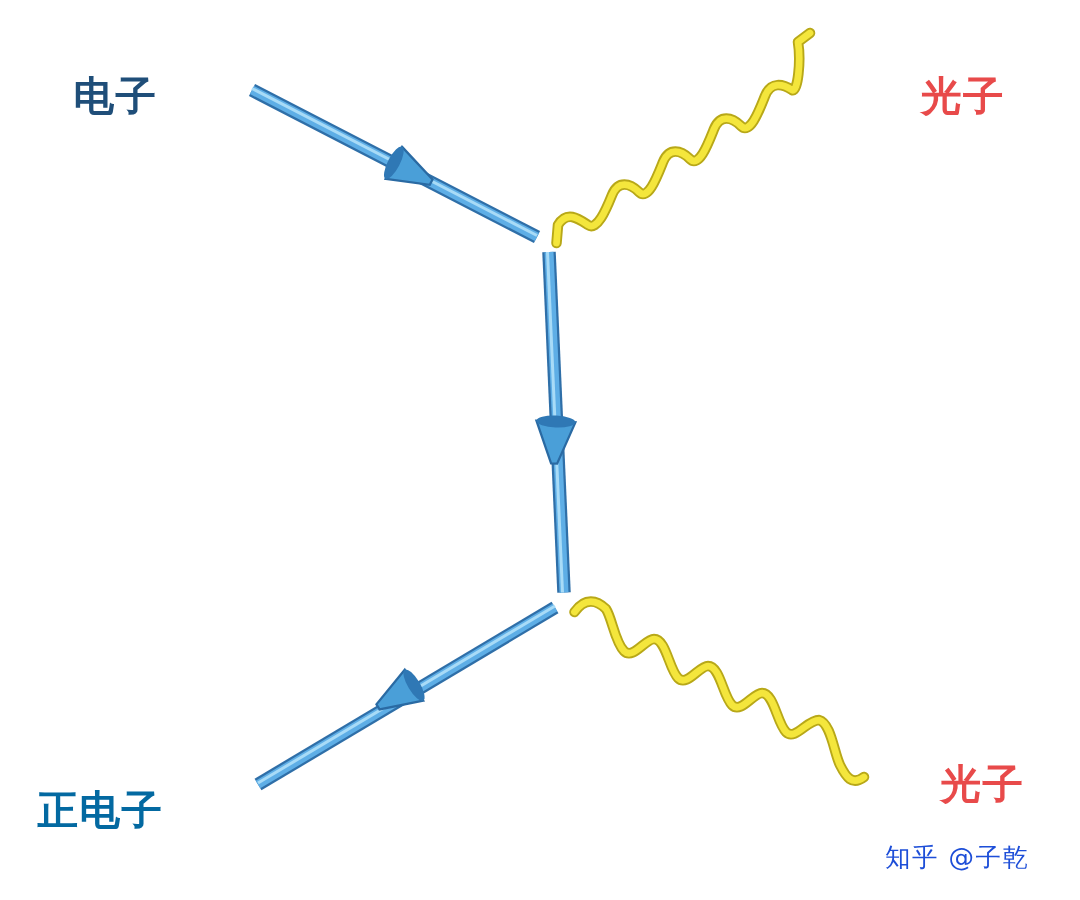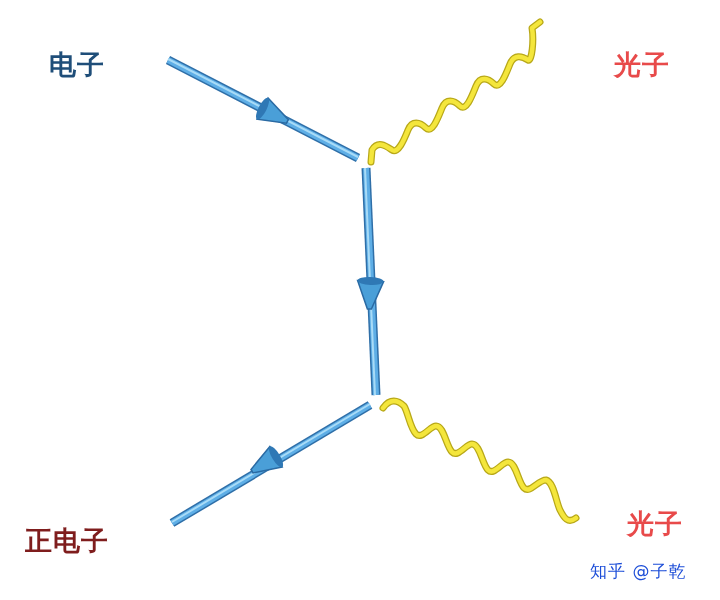--- a/index.html
+++ b/index.html
@@ -63,16 +63,16 @@
     </g>
 
     <g>
       <path d="M383,408 C390,398 398,400 404,406 C408,412 410,428 416,434 C422,440 430,426 436,426 C444,426 446,446 452,452 C458,458 466,444 472,444 C480,444 482,464 488,470 C494,476 502,462 508,462 C516,462 518,482 524,488 C530,494 538,480 546,480 C554,482 556,502 560,510 C564,518 568,524 576,518" fill="none" stroke="#b8a818" stroke-width="7" stroke-linejoin="round" stroke-linecap="round"></path>
       <path d="M383,408 C390,398 398,400 404,406 C408,412 410,428 416,434 C422,440 430,426 436,426 C444,426 446,446 452,452 C458,458 466,444 472,444 C480,444 482,464 488,470 C494,476 502,462 508,462 C516,462 518,482 524,488 C530,494 538,480 546,480 C554,482 556,502 560,510 C564,518 568,524 576,518" fill="none" stroke="#f4e63c" stroke-width="4.5" stroke-linejoin="round" stroke-linecap="round"></path>
     </g>
   </svg>
 
   <div class="label lbl-electron" style="color:#1f4e79">电子</div>
   <div class="label lbl-photon-top" style="color:#e84a4a">光子</div>
-  <div class="label lbl-positron" style="color:#7f1d1d">正电子</div>
+  <div class="label lbl-positron" style="color:#0369a1">正电子</div>
   <div class="label lbl-photon-bottom" style="color:#e84a4a">光子</div>
   <div class="watermark">知乎 @子乾</div>
 </div>
 
 </body></html>

